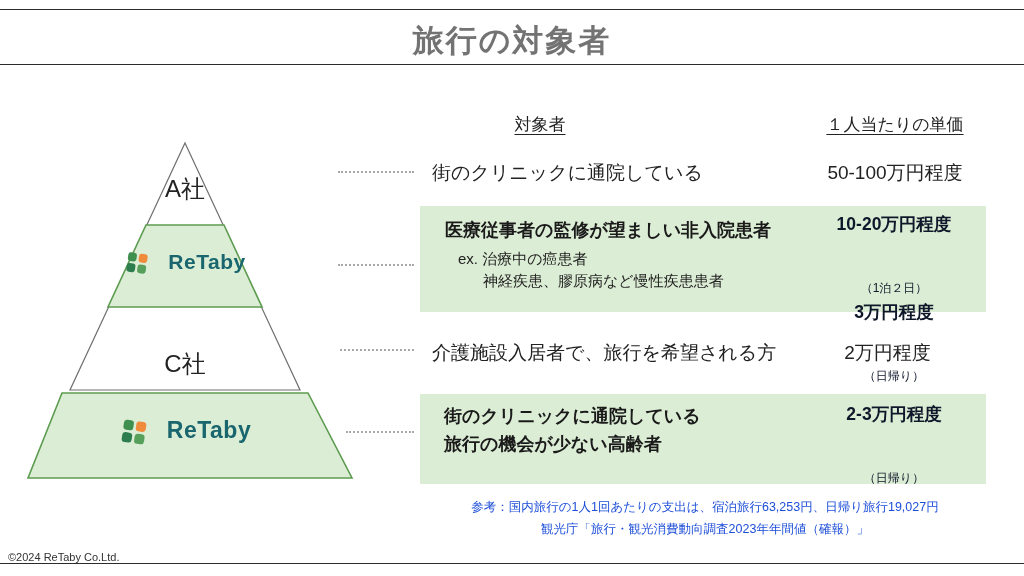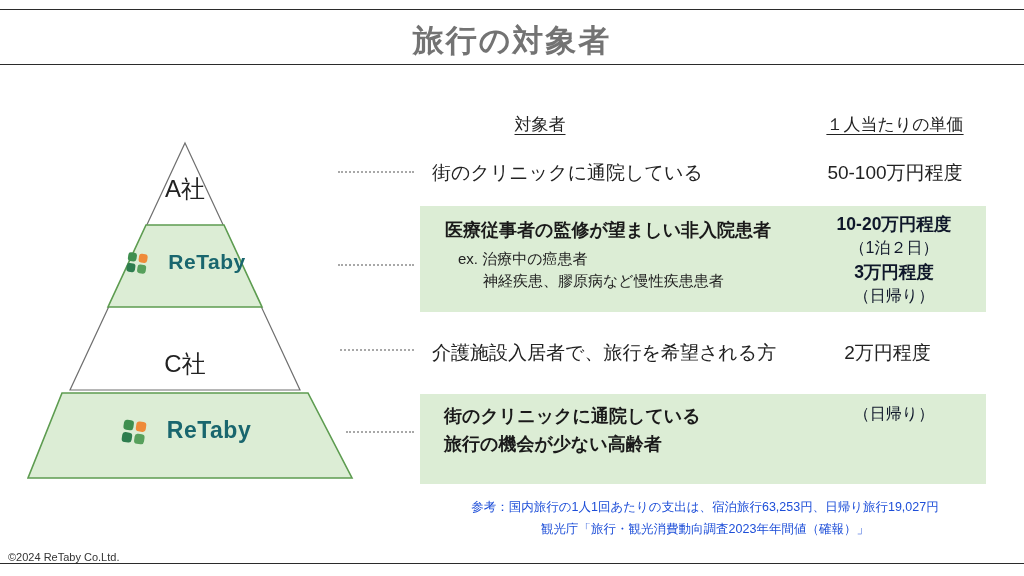--- a/index.html
+++ b/index.html
@@ -34,21 +34,21 @@
     position:absolute;top:113px;text-align:center;font-size:17px;color:#222;
     text-decoration:underline;text-underline-offset:4px;
   }
   .row-target{position:absolute;font-size:19px;color:#222;}
   .row-price{position:absolute;text-align:center;font-size:19px;color:#222;}
   .green-box{position:absolute;background:#dcedd5;}
   .bold{font-weight:700;}
   .ex-line{font-size:15px;color:#222;}
   .price-col{position:absolute;text-align:center;color:#0f172a;}
   .price-main{font-size:17.5px;font-weight:700;line-height:24px;}
-  .price-note{font-size:16px;line-height:24px;}
+  .price-note{font-size:12px;line-height:24px;margin-top:40px;}
 
   .note{
     position:absolute;left:395px;top:496px;width:620px;
     text-align:center;font-size:12.5px;color:#1d4ed8;line-height:22px;
   }
 </style>
 </head>
 <body>
 
 <div class="hline" style="top:9px;"></div>
@@ -115,20 +115,21 @@
   </div>
 </div>
 
 <div class="row-target" style="left:432px;top:340px;">介護施設入居者で、旅行を希望される方</div>
 <div class="row-price" style="left:800px;top:340px;width:175px;">2万円程度</div>
 
 <div class="green-box" style="left:420px;top:394px;width:566px;height:90px;">
   <div class="abs bold" style="left:24px;top:10px;font-size:18px;">街のクリニックに通院している</div>
   <div class="abs bold" style="left:24px;top:38px;font-size:18px;">旅行の機会が少ない高齢者</div>
   <div class="price-col" style="left:388px;top:8px;width:172px;">
+    <div class="price-main">2-3万円程度</div>
     <div class="price-note">（日帰り）</div>
   </div>
 </div>
 
 <div class="note">
   <div>参考：国内旅行の1人1回あたりの支出は、宿泊旅行63,253円、日帰り旅行19,027円</div>
   <div>観光庁「旅行・観光消費動向調査2023年年間値（確報）」</div>
 </div>
 
 <div class="copyright">©2024 ReTaby Co.Ltd.</div>

